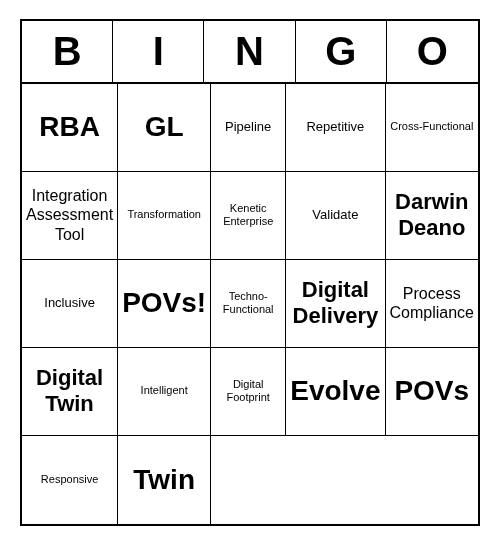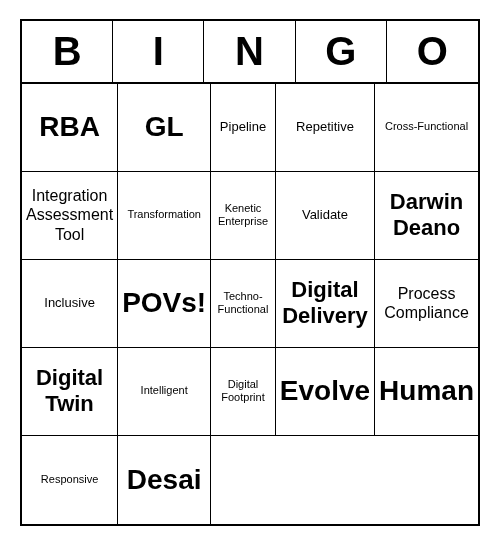--- a/index.html
+++ b/index.html
@@ -92,17 +92,17 @@
       <div class="bingo-cell cell-medium">Darwin Deano</div>
       <div class="bingo-cell">Inclusive</div>
       <div class="bingo-cell cell-large">POVs!</div>
       <div class="bingo-cell cell-small">Techno-Functional</div>
       <div class="bingo-cell cell-medium">Digital Delivery</div>
       <div class="bingo-cell cell-xsmall">Process Compliance</div>
       <div class="bingo-cell cell-medium">Digital Twin</div>
       <div class="bingo-cell cell-small">Intelligent</div>
       <div class="bingo-cell cell-small">Digital Footprint</div>
       <div class="bingo-cell cell-large">Evolve</div>
-      <div class="bingo-cell cell-large">Human</div>
+      <div class="bingo-cell cell-large">POVs</div>
       <div class="bingo-cell cell-small">Responsive</div>
-      <div class="bingo-cell cell-large">Desai</div>
+      <div class="bingo-cell cell-large">Twin</div>
     </div>
 </div>
 
 </body></html>

